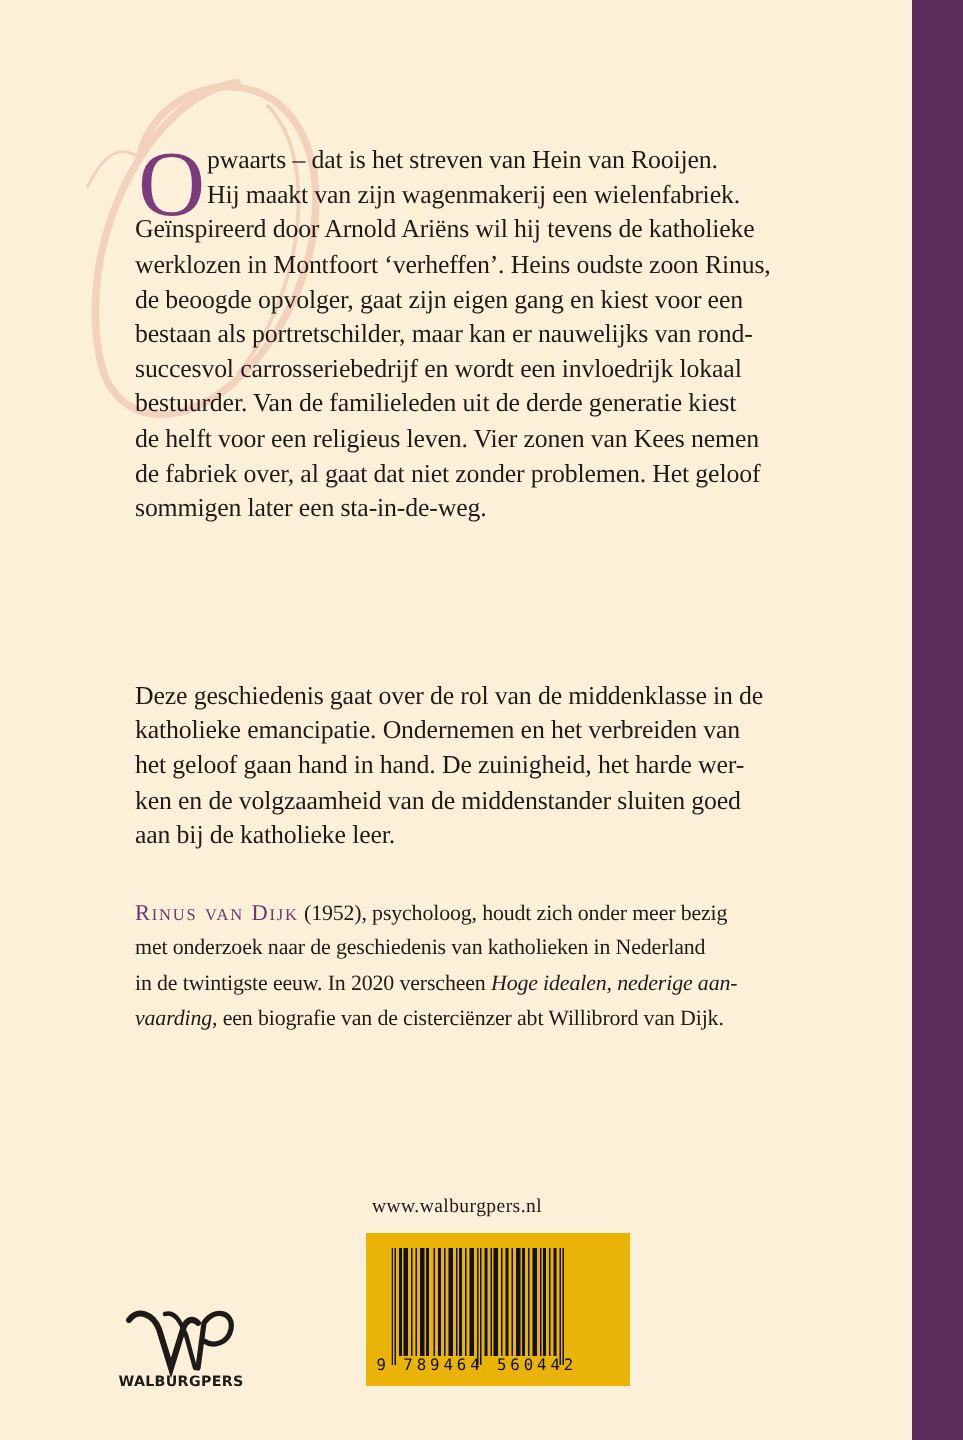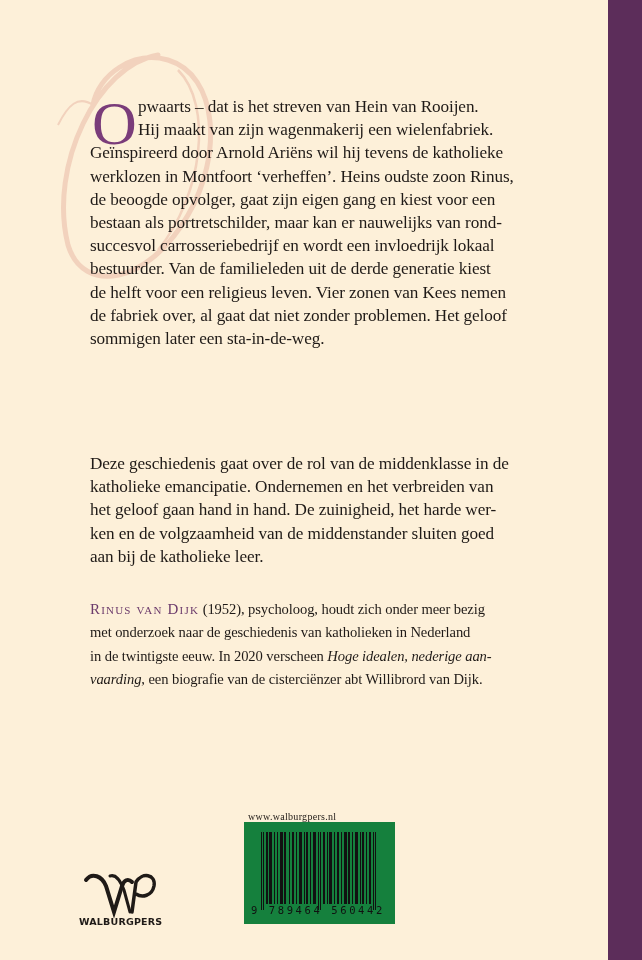--- a/index.html
+++ b/index.html
@@ -30,25 +30,25 @@
     position: absolute; left: 92px; top: 98px;
     font-family: "Liberation Serif", serif; font-size: 62px; line-height: 50px;
     color: #7a3c7a; font-weight: normal;
   }
   .author-name {
     font-variant: small-caps; letter-spacing: 1.2px; color: #6b3a6b; font-size: 15px;
   }
   .ital { font-style: italic; }
   .website {
     position: absolute; left: 248px; top: 796px;
-    font-family: "Liberation Serif", serif; font-size: 10px; letter-spacing: 0.3px; margin-top: 15px;
+    font-family: "Liberation Serif", serif; font-size: 13px; letter-spacing: 0.3px;
   }
   .barcode-box {
-    position: absolute; left: 244px; top: 822px; width: 151px; height: 102px;
-    background: #15803d;
+    position: absolute; left: 244px; top: 822px; width: 176px; height: 102px;
+    background: #eab308;
   }
   .barcode-bars { position: absolute; left: 17px; top: 10px; }
   .barcode-digits {
     position: absolute; left: 7px; top: 82px; width: 140px;
     font-family: "DejaVu Sans Mono", monospace; font-size: 10.5px; letter-spacing: 2.6px;
     color: #111;
   }
   .logo { position: absolute; left: 80px; top: 868px; width: 80px; height: 60px; }
   .logo-text {
     position: absolute; left: 79px; top: 916px; font-family: "DejaVu Sans", sans-serif;

